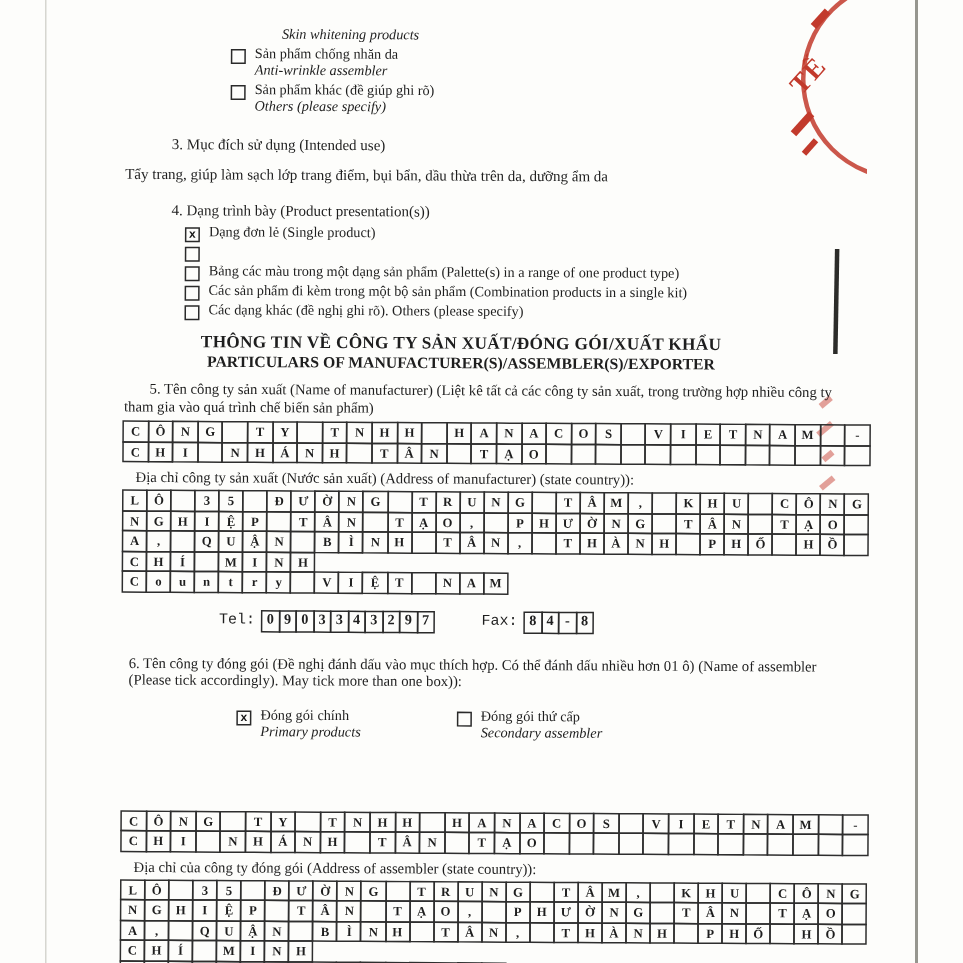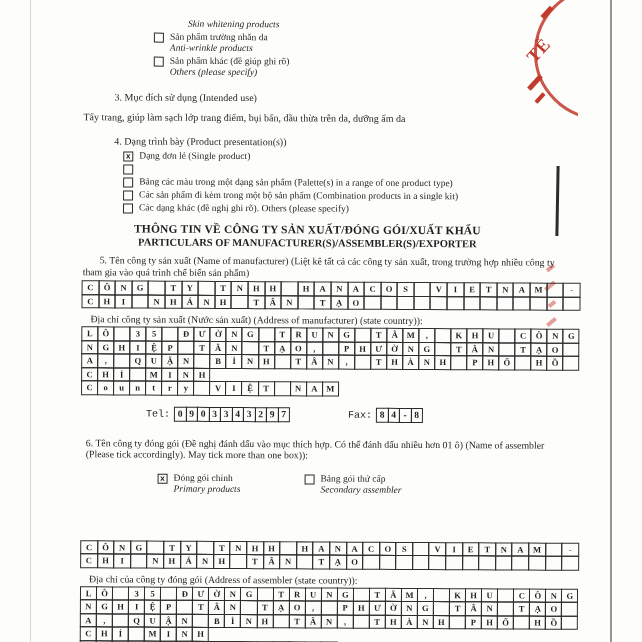--- a/index.html
+++ b/index.html
@@ -64,21 +64,21 @@
   .grid .cell{flex:none;height:12.5px;border:1px solid #2e2e2e;margin-left:-1px;
       font-size:8.5px;font-weight:bold;line-height:12px;text-align:center;overflow:hidden;}
   .g30 .cell{width:15.6px;}
   .g31 .cell{width:15.05px;}
   .grid .grid-row:first-child{margin-top:0;}
   .alabel{margin:5px 0 0 56px;font-size:9.8px;line-height:11px;}
   .gaddr{margin-top:2px;}
 
   .telrow{margin:11px 0 0 112px;display:flex;align-items:center;font-size:10px;}
   .tlab{margin-right:5px;font-family:Liberation Mono, monospace;}
-  .faxlab{margin-left:58px;}
+  .faxlab{margin-left:31px;}
   .dwrap{display:flex;}
   .dcell{flex:none;width:10.5px;height:13px;border:1px solid #2a2a2a;margin-left:-1px;
       font-size:9.5px;font-weight:bold;line-height:13px;text-align:center;}
 
   .asm-opts{margin:10px 0 0 124px;display:flex;gap:64px;}
   .g3{margin-top:46px;}
 </style>
 </head>
 <body>
 
@@ -103,22 +103,22 @@
   </div>
 
   <div class="content">
 
     <div class="top-opts">
       <div class="hdr italic">Skin whitening products</div>
       <div>
           <div class="opt-row">
             <span class="cb"></span>
             <div class="opt-labels">
-              <div class="vn">Sản phẩm trường nhăn da</div>
-              <div class="en">Anti-wrinkle products</div>
+              <div class="vn">Sản phẩm chống nhăn da</div>
+              <div class="en">Anti-wrinkle assembler</div>
             </div>
           </div>
           <div class="opt-row">
             <span class="cb"></span>
             <div class="opt-labels">
               <div class="vn">Sản phẩm khác (đề giúp ghi rõ)</div>
               <div class="en">Others (please specify)</div>
             </div>
           </div>
         </div>
@@ -389,21 +389,21 @@
         <div class="opt-row">
           <span class="cb">x</span>
           <div class="opt-labels">
             <div class="vn">Đóng gói chính</div>
             <div class="en">Primary products</div>
           </div>
         </div>
         <div class="opt-row">
           <span class="cb"></span>
           <div class="opt-labels">
-            <div class="vn">Bảng gói thứ cấp</div>
+            <div class="vn">Đóng gói thứ cấp</div>
             <div class="en">Secondary assembler</div>
           </div>
         </div>
       </div>
 
     <div class="grid g30 g3">
         <div class="grid-row">
           <span class="cell">C</span>
           <span class="cell">Ô</span>
           <span class="cell">N</span>

